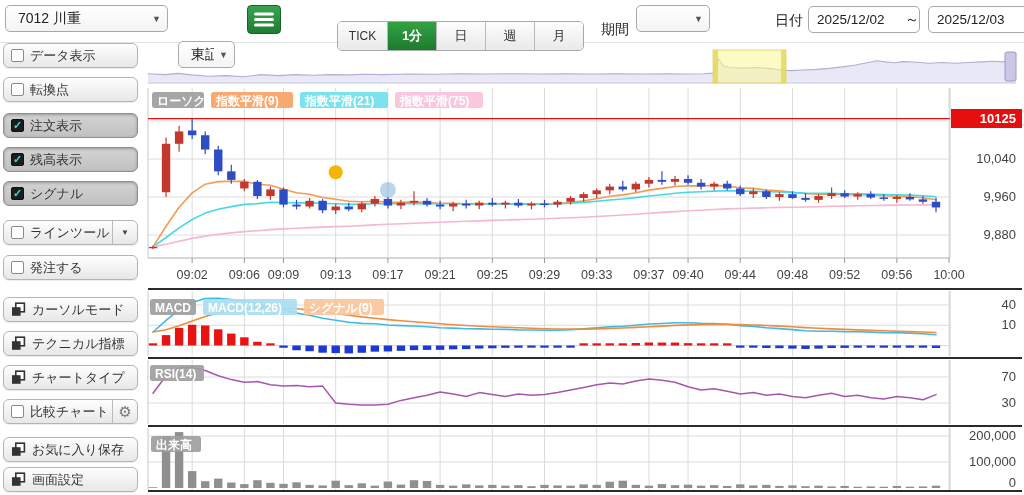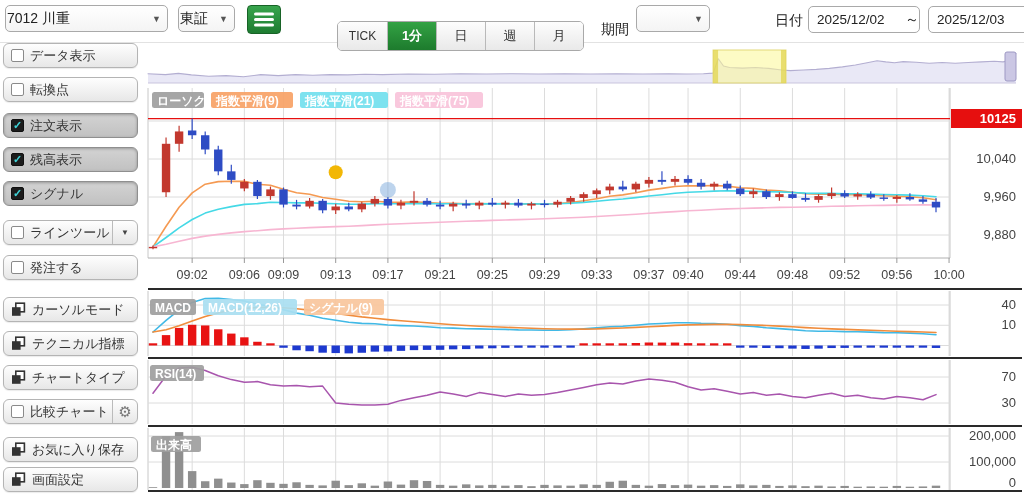--- a/index.html
+++ b/index.html
@@ -1,21 +1,21 @@
 <!DOCTYPE html>
 <html><head>
 <meta charset="utf-8">
 <style>
   html,body{margin:0;padding:0;width:1024px;height:495px;overflow:hidden;background:#fff;
     font-family:"Liberation Sans",sans-serif;-webkit-font-smoothing:antialiased;}
   .toolbar{position:absolute;left:0;top:0;width:1024px;height:42px;background:#fff;
     border-bottom:1px solid #e2e2e2;z-index:5;}
   .combo{position:absolute;top:5px;height:27px;border:1px solid #a9a9a9;border-radius:5px;
     background:linear-gradient(#ffffff,#f4f4f4);display:flex;align-items:center;
-    padding:0 6px 0 1px;font-size:14px;color:#222;box-sizing:border-box;cursor:pointer;}
+    padding:0 6px 0 12px;font-size:14px;color:#222;box-sizing:border-box;cursor:pointer;}
   .combo .txt{flex:1;white-space:nowrap;overflow:hidden;}
   .combo .arr{font-size:9px;color:#555;margin-left:5px;}
   .list-btn{position:absolute;top:5px;width:34px;height:29px;border:1px solid #186327;border-radius:4px;
     background:linear-gradient(#38a44d,#1e7c31);display:flex;align-items:center;justify-content:center;cursor:pointer;}
   .seg{position:absolute;top:5px;height:28px;border:1px solid #a9a9a9;border-radius:5px;
     overflow:hidden;display:flex;background:#fff;margin-top:16px;}
   .seg button{width:49px;height:28px;border:none;border-left:1px solid #b9b9b9;margin:0;padding:0;
     background:linear-gradient(#fdfdfd,#e9e9e9);font-size:13px;color:#333;cursor:pointer;
     font-family:"Liberation Sans",sans-serif;}
   .seg button:first-child{border-left:none;font-size:12px;}
@@ -490,21 +490,21 @@
       <rect x="151" y="436" width="50" height="16" rx="2.5" fill="#9e9e9e" fill-opacity="0.92"></rect>
       <text x="156" y="448.5" font-size="12" fill="#fff" text-anchor="start" font-weight="bold">出来高</text>
     </g>
   </svg>
 
 <div class="toolbar">
   <div class="combo" style="left:5px;width:163px;">
     <span class="txt">7012 川重</span>
     <span class="arr">▼</span>
   </div>
-  <div class="combo" style="left:178px;width:57px;">
+  <div class="combo" style="left:178px;width:57px;margin-top:36px;">
     <span class="txt">東証</span>
     <span class="arr">▼</span>
   </div>
   <button class="list-btn" style="left:247px;">
     <svg width="20" height="17">
       <rect y="1.5" width="20" height="3" rx="1.5" fill="#fff"></rect>
       <rect y="7" width="20" height="3" rx="1.5" fill="#fff"></rect>
       <rect y="12.5" width="20" height="3" rx="1.5" fill="#fff"></rect>
     </svg>
   </button>

